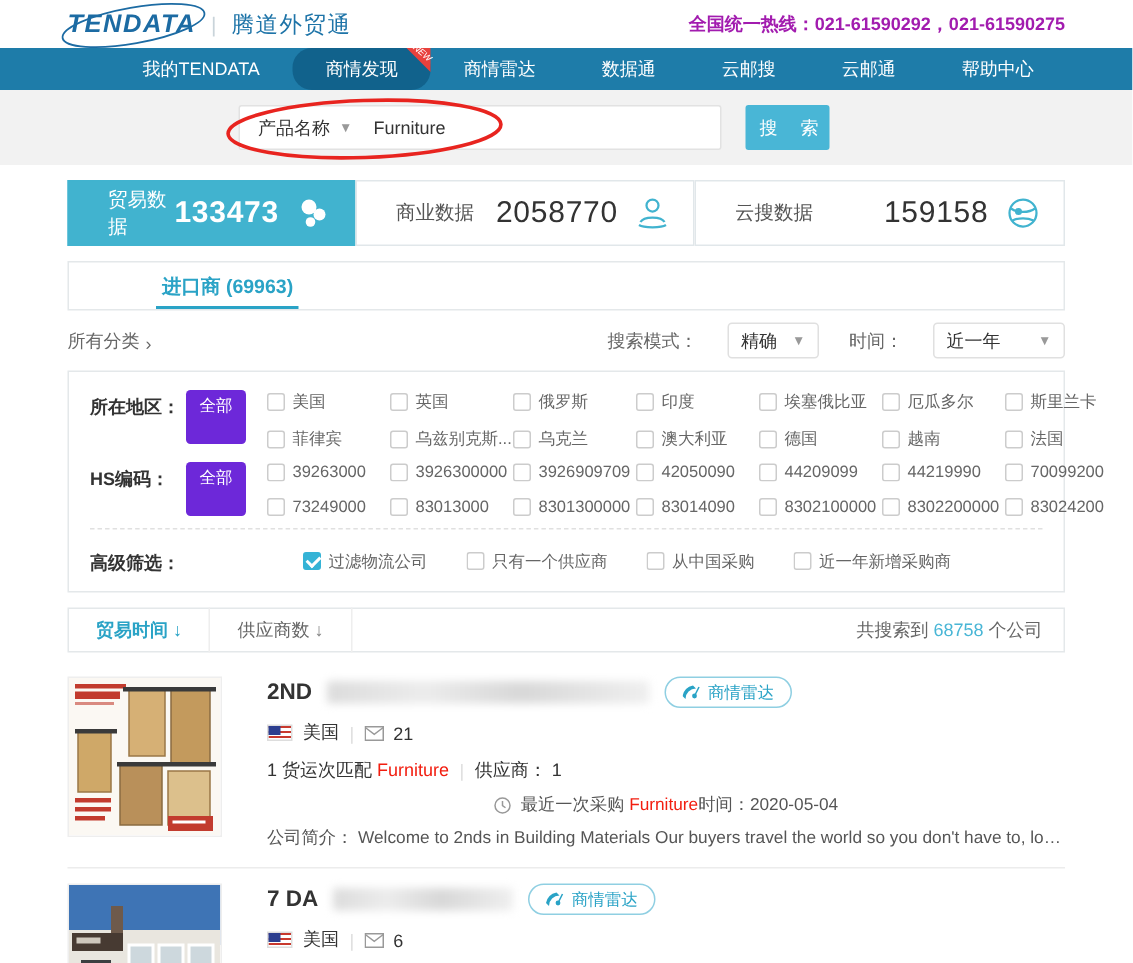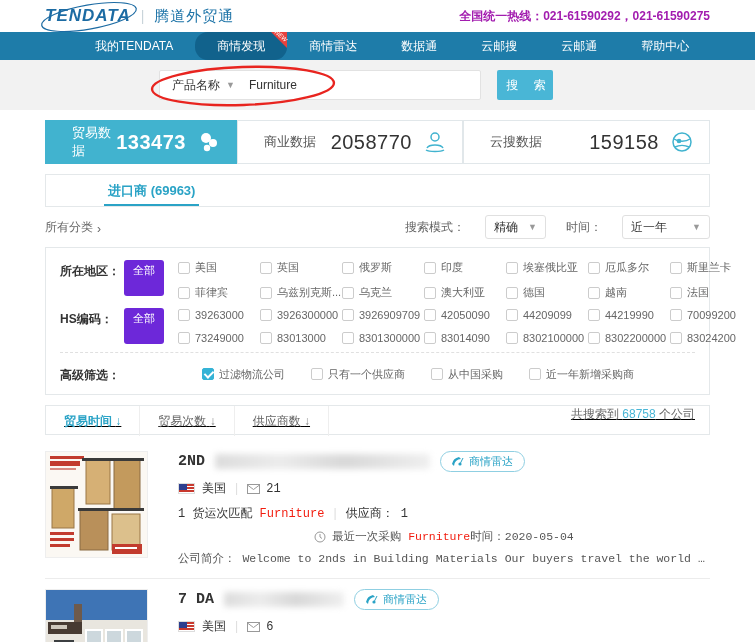--- a/index.html
+++ b/index.html
@@ -63,30 +63,30 @@
   .opt { display:flex; align-items:center; gap:5px; font-size:11px; color:#666; white-space:nowrap;
     overflow:hidden; cursor:pointer; }
   .cb { width:12px; height:12px; border:1px solid #ccc; border-radius:2px; background:#fff; flex:none; position:relative; }
   .cb.checked { background:#35b3d6; border-color:#35b3d6; }
   .cb.checked::after { content:""; position:absolute; left:3px; top:0; width:4px; height:7px;
     border:solid #fff; border-width:0 2px 2px 0; transform:rotate(45deg); }
   .adv-row { border-top:1px dashed #e0e0e0; padding-top:11px; display:flex; }
   .adv-opts { display:flex; gap:26px; }
   
   .sort-card { margin-top:10px; border:1px solid #e4e8ea; background:#fff; height:30px;
-    display:flex; align-items:flex-start; font-size:12px;text-decoration:underline; }
+    display:flex; align-items:center; font-size:12px; }
   .sort-item { padding:0 18px; color:#666; border-right:1px solid #eee; line-height:30px; cursor:pointer; }
   .sort-item.active { color:#2aa3c6; font-weight:bold; }
   .sort-total { margin-left:auto; padding-right:14px; color:#666; }
   .sort-total b { color:#49b6d6; font-weight:normal; }
   
   .results { margin-top:6px; background:#fff; }
   .r-item { display:flex; padding:10px 0 12px; border-bottom:1px solid #ececec; }
   .r-img { width:103px; flex:none; border:1px solid #eee; overflow:hidden; }
-  .r-body { margin-left:30px; flex:1; min-width:0; font-size:12px; color:#333;font-family:Liberation Mono, monospace; }
+  .r-body { margin-left:30px; flex:1; min-width:0; font-size:12px; color:#333; }
   .r-title-row { display:flex; align-items:center; gap:10px; }
   .r-title { font-size:15px; font-weight:bold; color:#333; }
   .blurred { height:15px; width:215px; background:linear-gradient(90deg,#dcdcdc,#ececec 30%,#d8d8d8 60%,#efefef);
     filter:blur(3px); border-radius:2px; }
   .radar-btn { display:flex; align-items:center; gap:5px; border:1px solid #8fcfe2; border-radius:12px;
     padding:2px 11px; color:#2aa3c6; font-size:11px; background:#fff; cursor:pointer; flex:none; }
   .r-row { display:flex; align-items:center; gap:7px; margin-top:8px; }
   .flag { width:17px; height:11px; position:relative; flex:none;
     background:repeating-linear-gradient(#c8392e 0 1.6px,#fff 1.6px 3.2px); border:1px solid #ddd; }
   .flag::after { content:""; position:absolute; left:0; top:0; width:8px; height:6px; background:#2c3e8f; }
@@ -355,21 +355,20 @@
         <span class="opt">
             <span class="cb"></span>
             <span>近一年新增采购商</span>
           </span>
       </div>
     </div>
   </div>
 
   <div class="sort-card">
     <span class="sort-item active"><span>贸易时间</span> <span>↓</span></span>
-    <span class="sort-item"><span>贸易次数</span> <span class="gray">↓</span></span>
     <span class="sort-item"><span>供应商数</span> <span class="gray">↓</span></span>
     <span class="sort-total">
       <span>共搜索到</span> <b>68758</b> <span>个公司</span>
     </span>
   </div>
 
   <div class="results">
 
     <div class="r-item">
       <div class="r-img" style="height:107px;">

